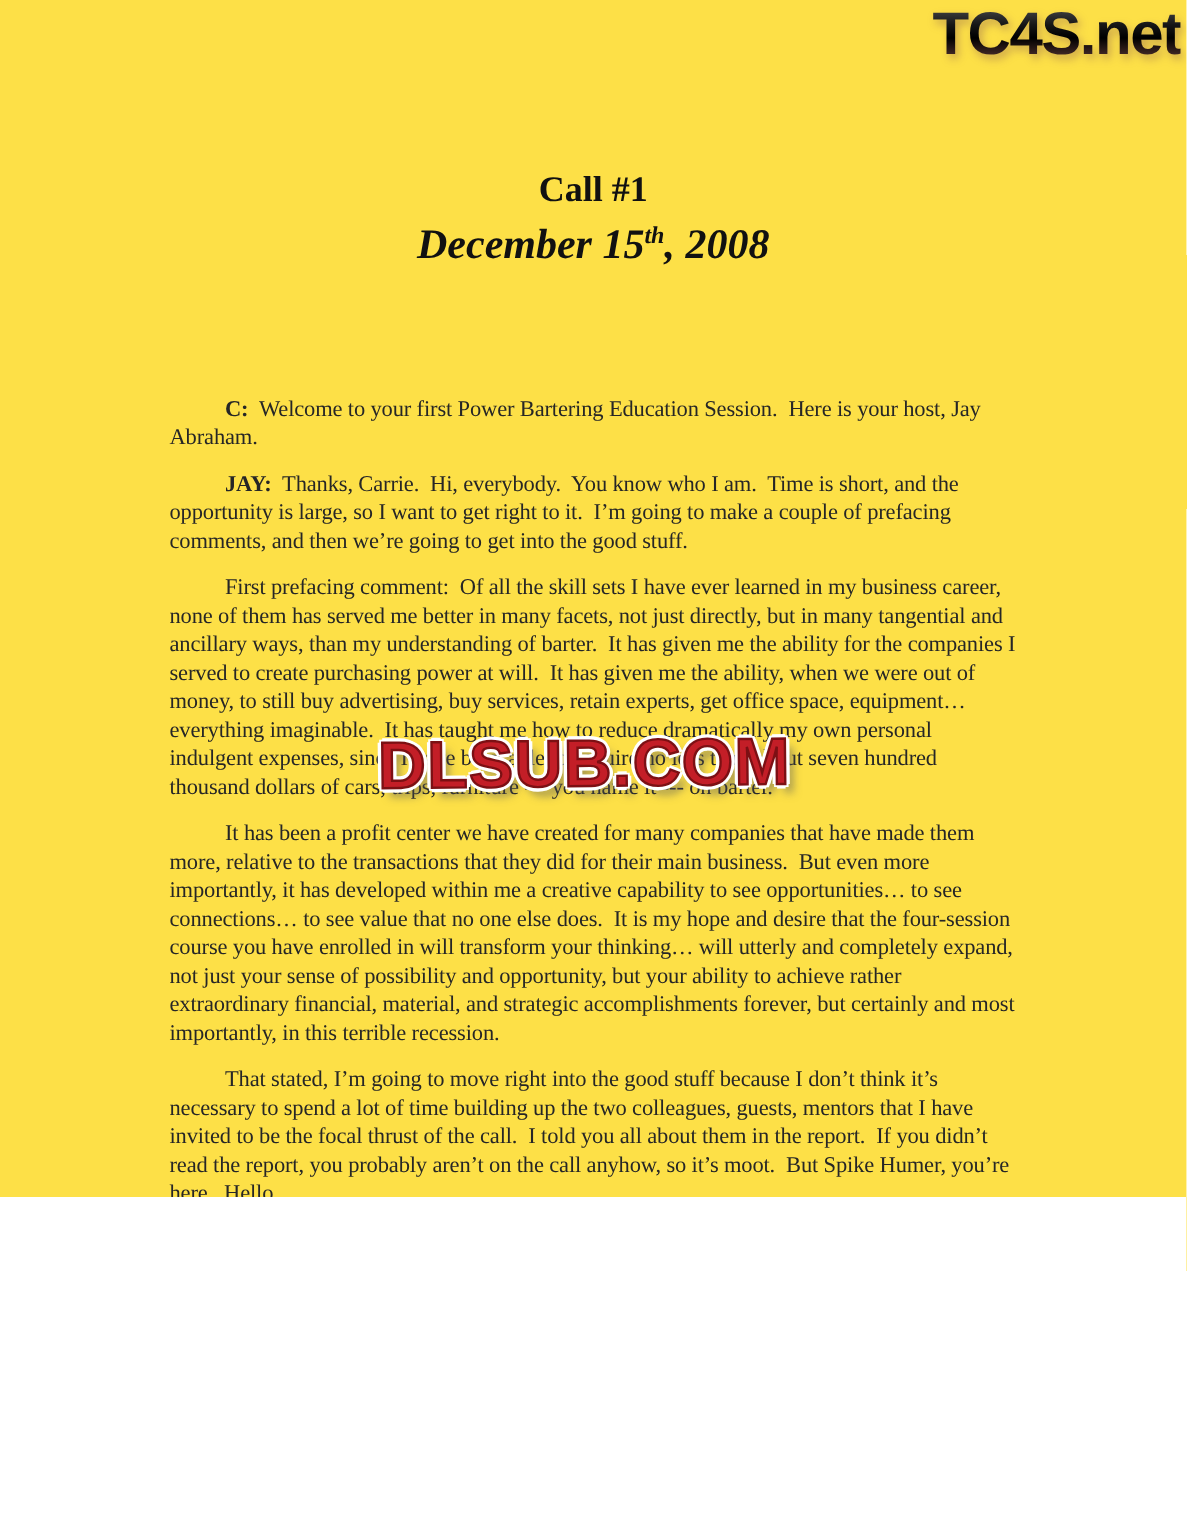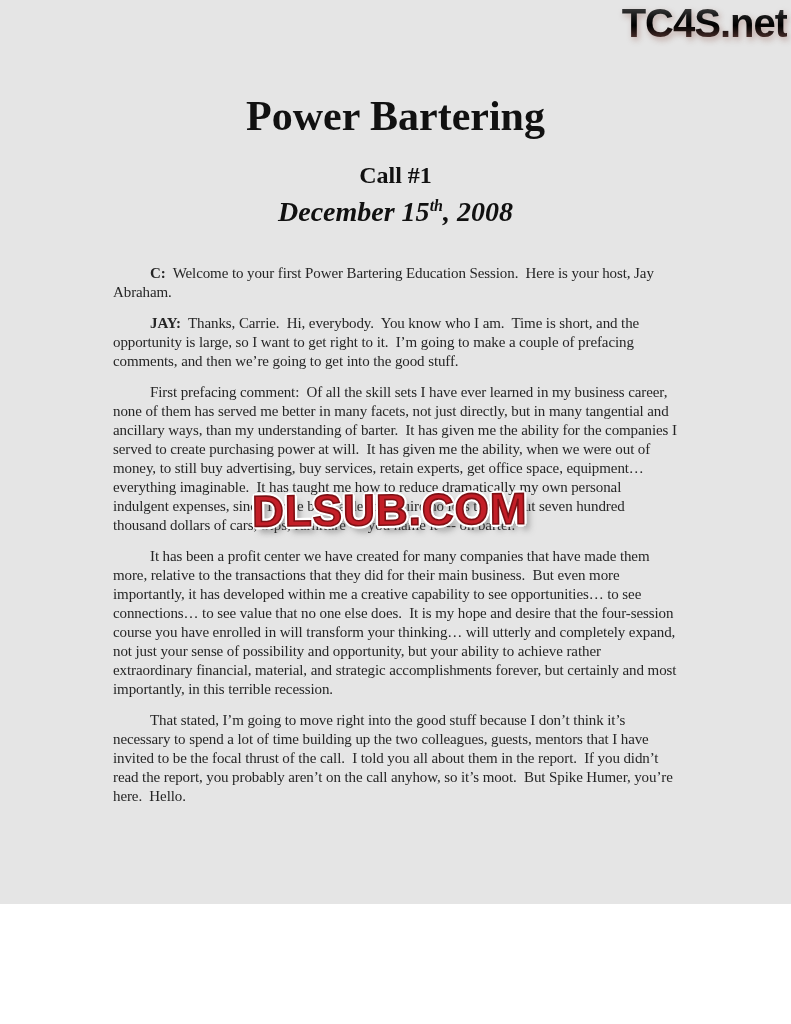--- a/index.html
+++ b/index.html
@@ -1,20 +1,20 @@
 <!DOCTYPE html>
 <html><head>
 <meta charset="utf-8">
 <style>
   html, body { margin: 0; padding: 0; background: #ffffff; }
   .page {
     position: relative;
     width: 791px;
-    height: 904px;
-    background: #e5e5e5;
+    height: 798px;
+    background: #fde047;
     overflow: hidden;
     font-family: "Liberation Serif", serif;
   }
 
   
   .tc4s-logo {
     position: absolute;
     top: 0px;
     right: 4px;
     font-family: "Liberation Sans", sans-serif;
@@ -132,21 +132,20 @@
   }
 </style>
 </head>
 <body>
 
 <div class="page">
 
   <div class="tc4s-logo">TC4S.net</div>
 
   <div class="title-block">
-    <h1 class="doc-title">Power Bartering</h1>
     <div class="call-no">Call #1</div>
     <div class="call-date"><span>December 15</span><sup>th</sup><span>, 2008</span></div>
   </div>
 
   <div class="content">
   <p class="para"><b class="speaker">C:</b><span class="ptext">  Welcome to your first Power Bartering Education Session.  Here is your host, Jay Abraham.</span></p>
 
   <p class="para"><b class="speaker">JAY:</b><span class="ptext">  Thanks, Carrie.  Hi, everybody.  You know who I am.  Time is short, and the opportunity is large, so I want to get right to it.  I’m going to make a couple of prefacing comments, and then we’re going to get into the good stuff.</span></p>
 
   <p class="para"><b class="speaker"></b><span class="ptext">First prefacing comment:  Of all the skill sets I have ever learned in my business career, none of them has served me better in many facets, not just directly, but in many tangential and ancillary ways, than my understanding of barter.  It has given me the ability for the companies I served to create purchasing power at will.  It has given me the ability, when we were out of money, to still buy advertising, buy services, retain experts, get office space, equipment… everything imaginable.  It has taught me how to reduce dramatically my own personal indulgent expenses, since I have been able to acquire no less than about seven hundred thousand dollars of cars, trips, furniture --- you name it --- on barter.</span></p>

